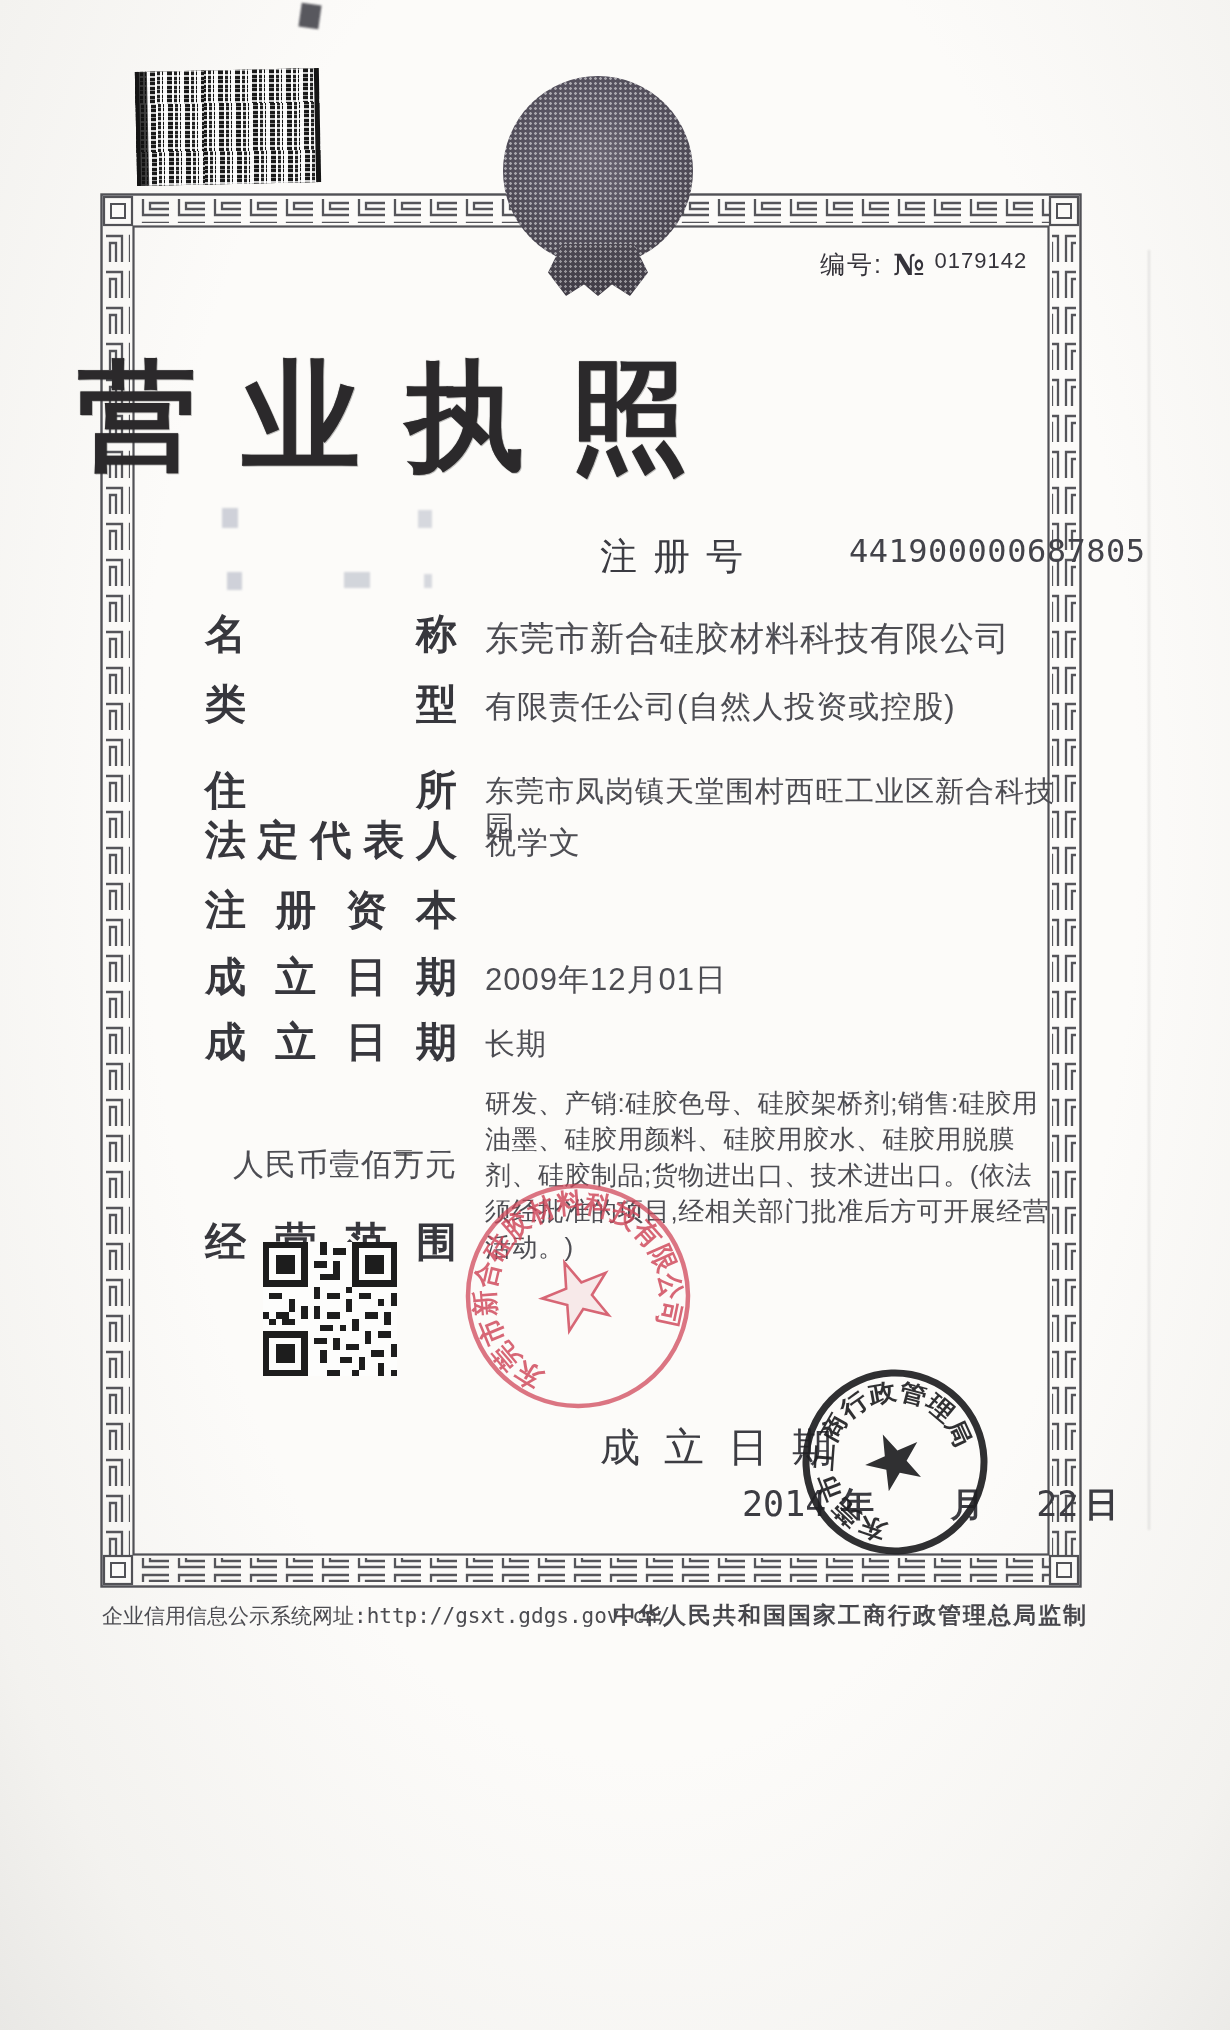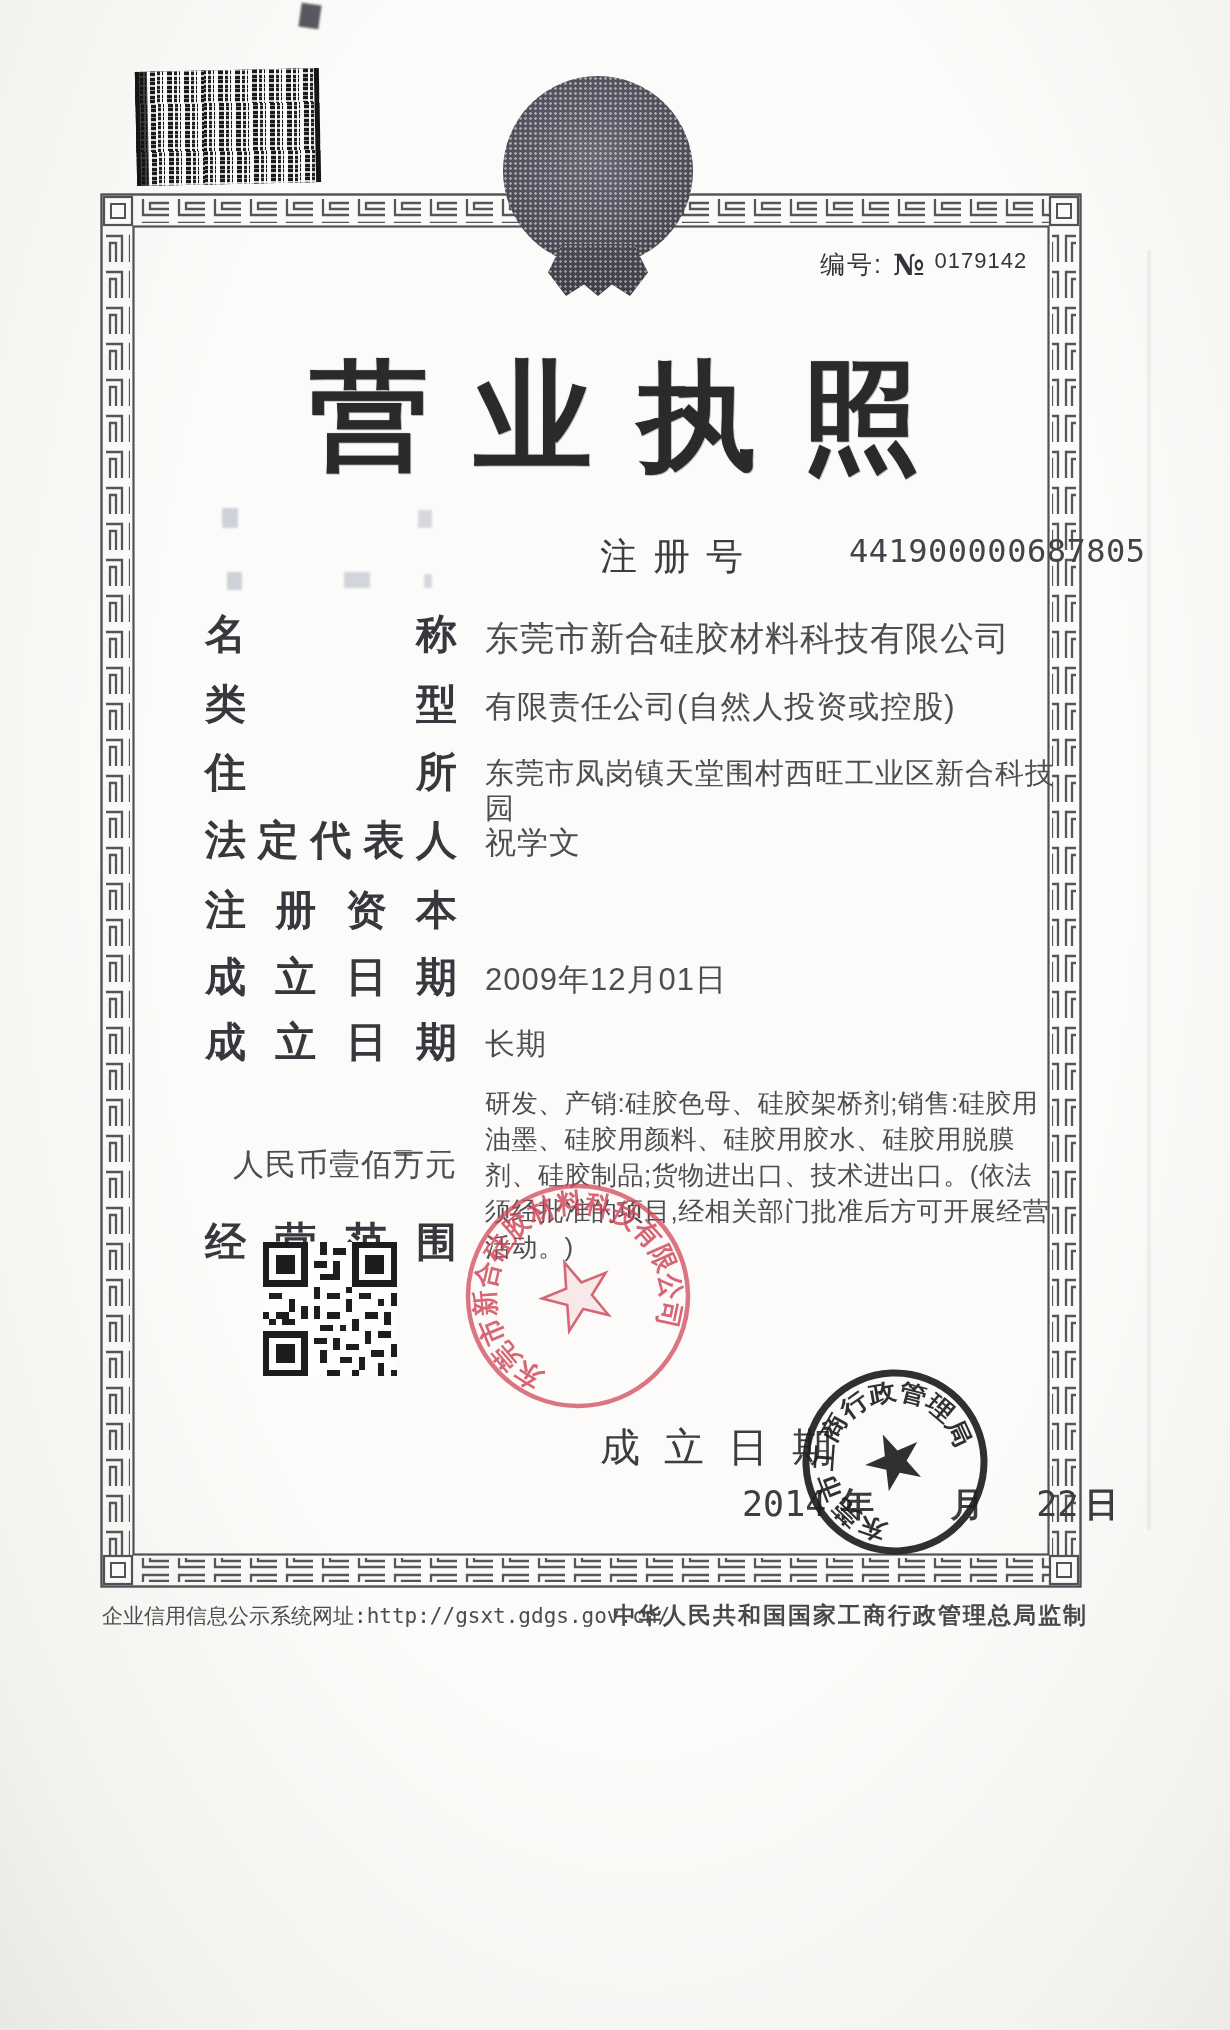--- a/index.html
+++ b/index.html
@@ -56,41 +56,42 @@
   
   .frame { position:absolute; left:100px; top:193px; width:982px; height:1395px; }
   
   .serial { position:absolute; left:820px; top:248px; width:250px; display:flex; align-items:flex-start; gap:10px; color:#35333a; }
   .serial .lbl { font-size:25px; letter-spacing:2px; }
   .serial .no-sym { font-family:"DejaVu Serif", serif; font-weight:bold; font-size:29px; }
   .serial .num { font-family:Liberation Sans, sans-serif; font-size:22px; letter-spacing:1px; }
   
   .title {
     position:absolute; left:0; top:338px; width:100%;
-    text-align:center; font-size:118px; font-weight:900; color:#2b292b;
+    text-align:left; font-size:118px; font-weight:900; color:#2b292b;
     letter-spacing:46px; text-indent:46px;
     text-shadow:0 0 1px rgba(40,40,40,.7), 1px 1px 0 rgba(40,40,40,.25);
+    padding-left:32px;
   }
   
   .regno { position:absolute; left:600px; top:532px; display:flex; align-items:flex-start; gap:52px; }
   .regno .lbl { font-size:37px; color:#3b3b42; letter-spacing:16px; font-weight:500; }
   .regno .num { font-family:"DejaVu Sans Mono", monospace; font-size:32px; color:#43434a; letter-spacing:.5px;margin-left:38px; }
   
   .fields { position:absolute; left:205px; top:612px; width:850px; }
   .frow { position:absolute; left:0; display:flex; align-items:flex-start; }
   .flabel {
     width:252px; flex:0 0 252px;
     font-size:41px; font-weight:600; color:#37373d;
     text-align:justify; text-align-last:justify; text-justify:inter-character;
     line-height:1.1;
   }
   .fvalue { margin-left:28px; color:#4d4d53; letter-spacing:1px; line-height:1.2; padding-top:6px; }
   .r0 { top:0; }    .r0 .fvalue { font-size:34px; }
   .r1 { top:70px; } .r1 .fvalue { font-size:31px; }
-  .r2 { top:138px; }.r2 .fvalue { font-size:29px; }
+  .r2 { top:156px; }.r2 .fvalue { font-size:29px; }
   .r3 { top:206px; }.r3 .fvalue { font-size:31px; }
   .r4 { top:276px;flex-direction:column; }.r4 .fvalue { font-size:31px; }
   .r5 { top:343px; }.r5 .fvalue { font-size:31px; }
   .r6 { top:408px; }.r6 .fvalue { font-size:30px; }
   .r7 { top:472px;align-items:flex-end; }.r7 .fvalue { font-size:26px; width:572px; line-height:1.38; letter-spacing:.5px; padding-top:2px; }
   
   .qr { position:absolute; left:263px; top:1242px; width:134px; height:134px; }
   
   .seal-red { position:absolute; left:443px; top:1161px; width:270px; height:270px; opacity:.82; }
   .seal-black { position:absolute; left:790px; top:1357px; width:210px; height:210px; opacity:.92; }

